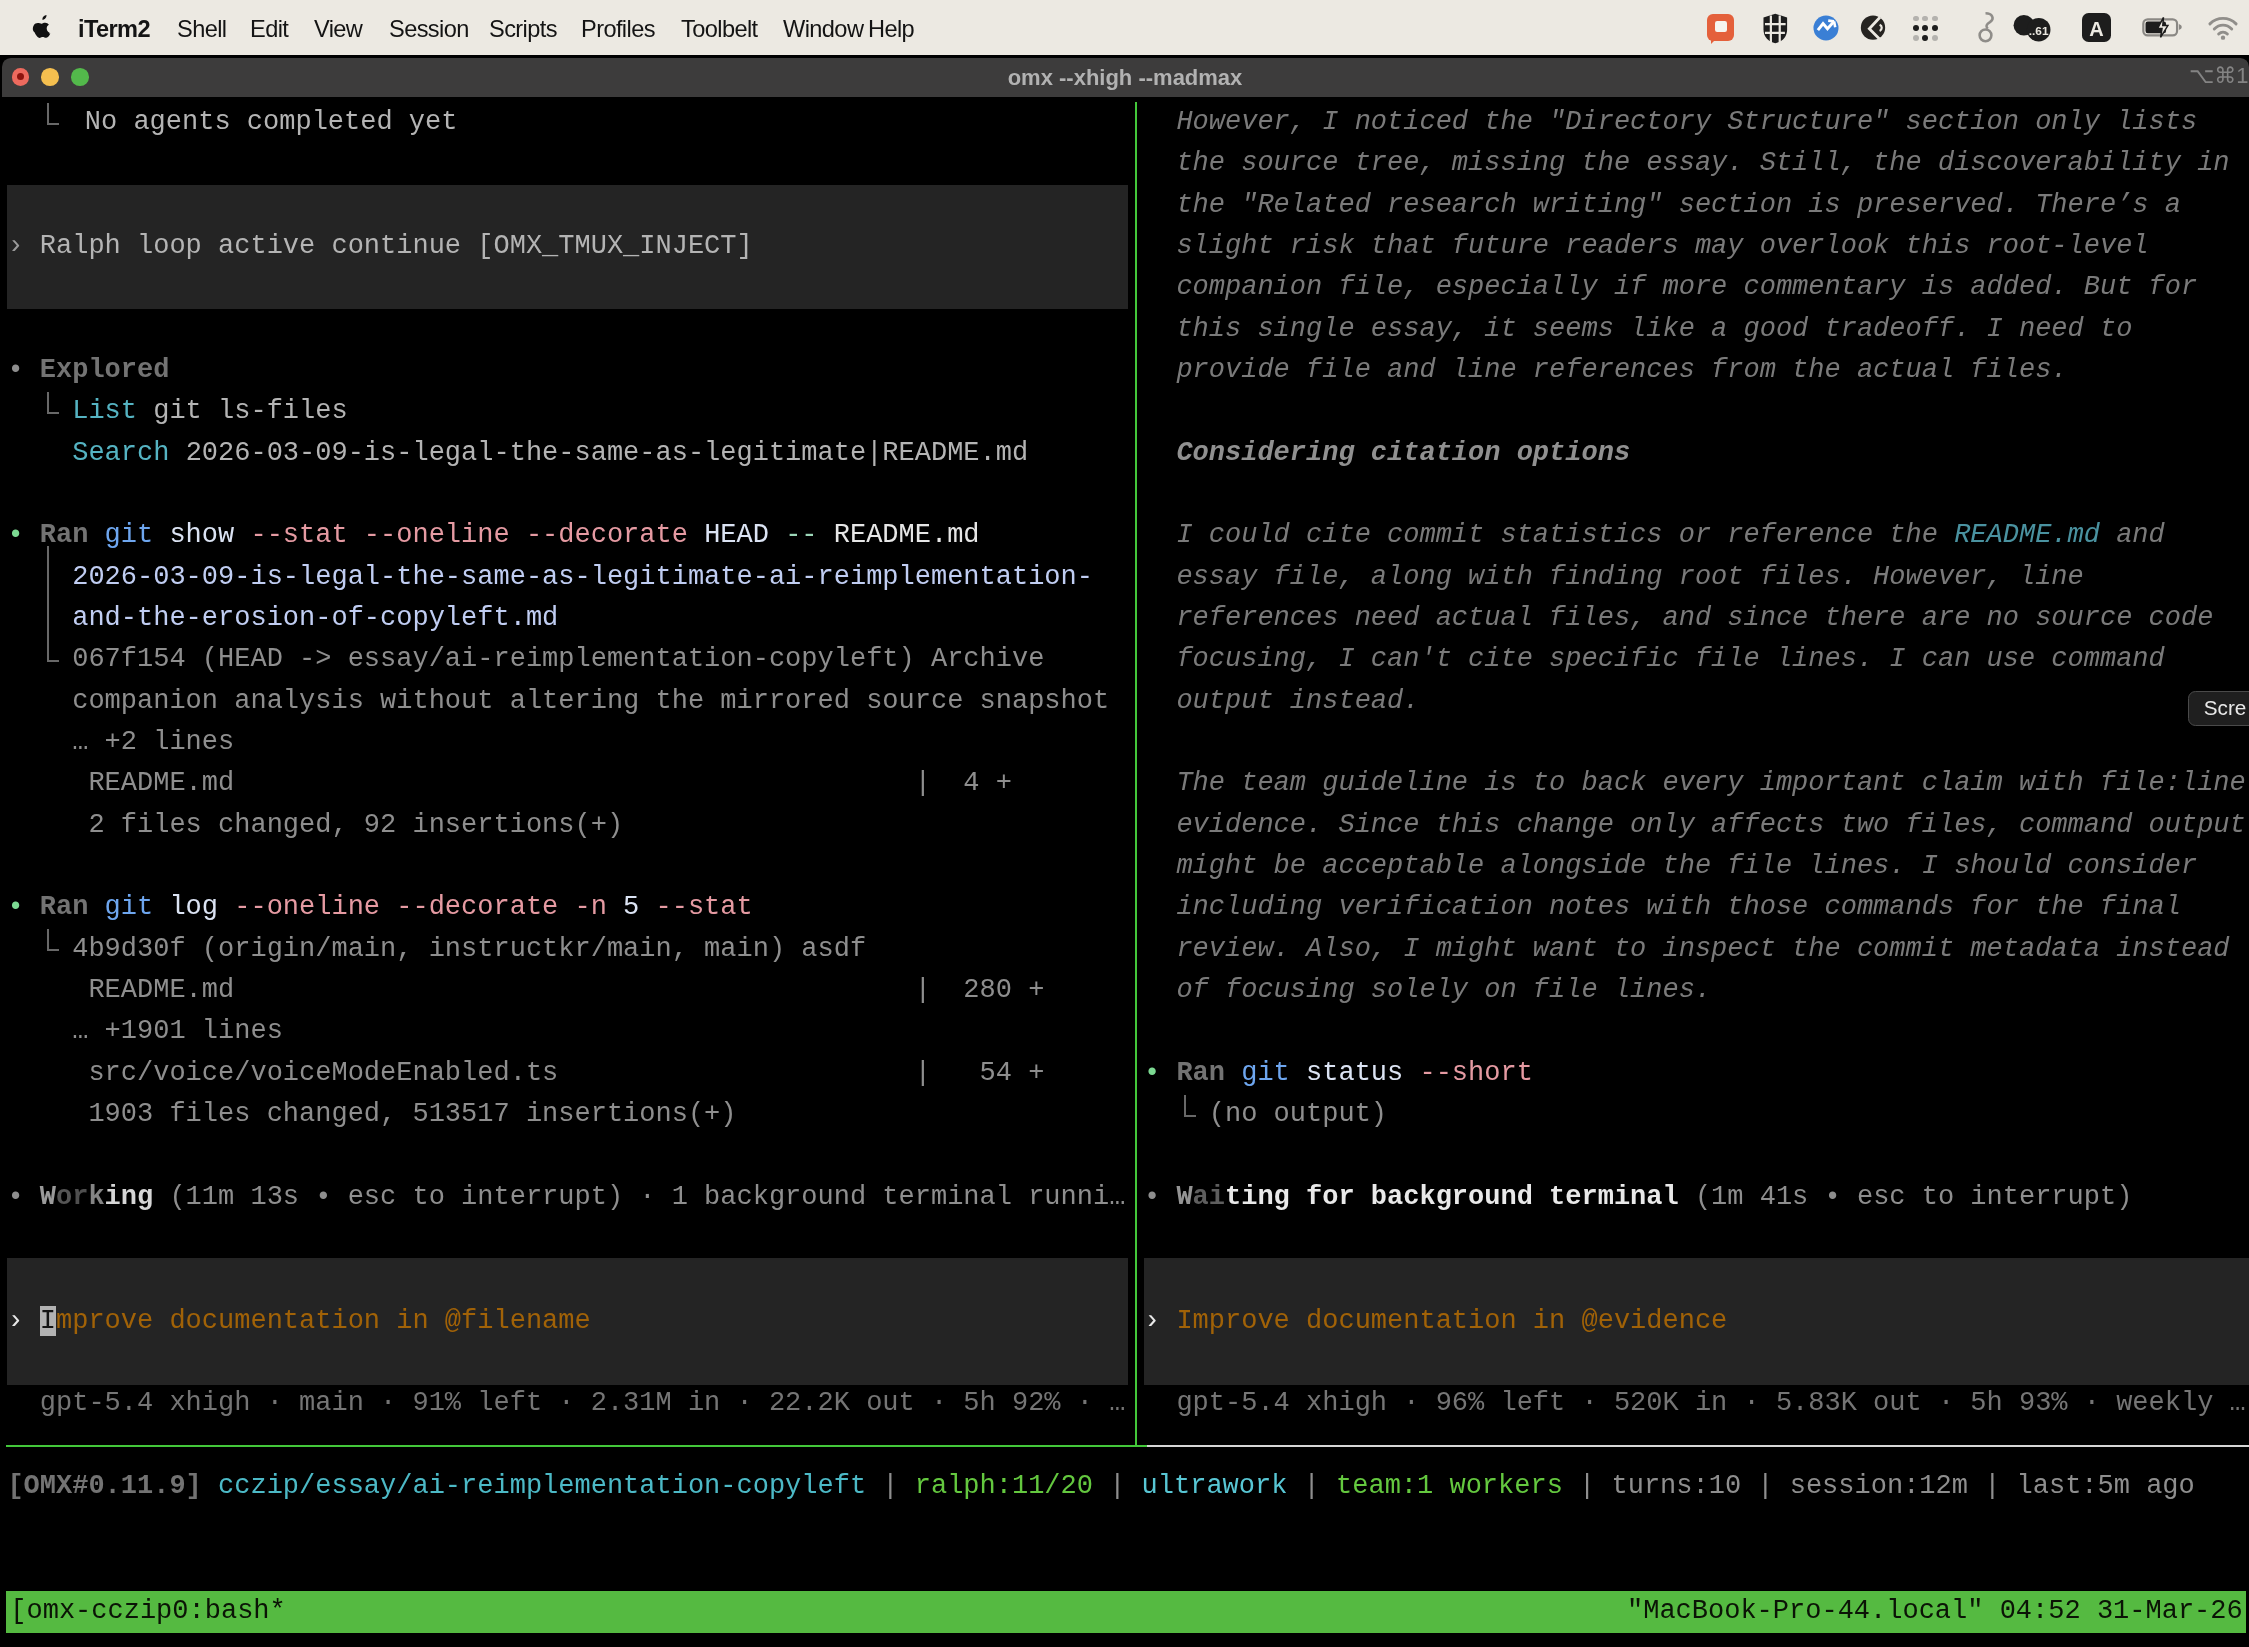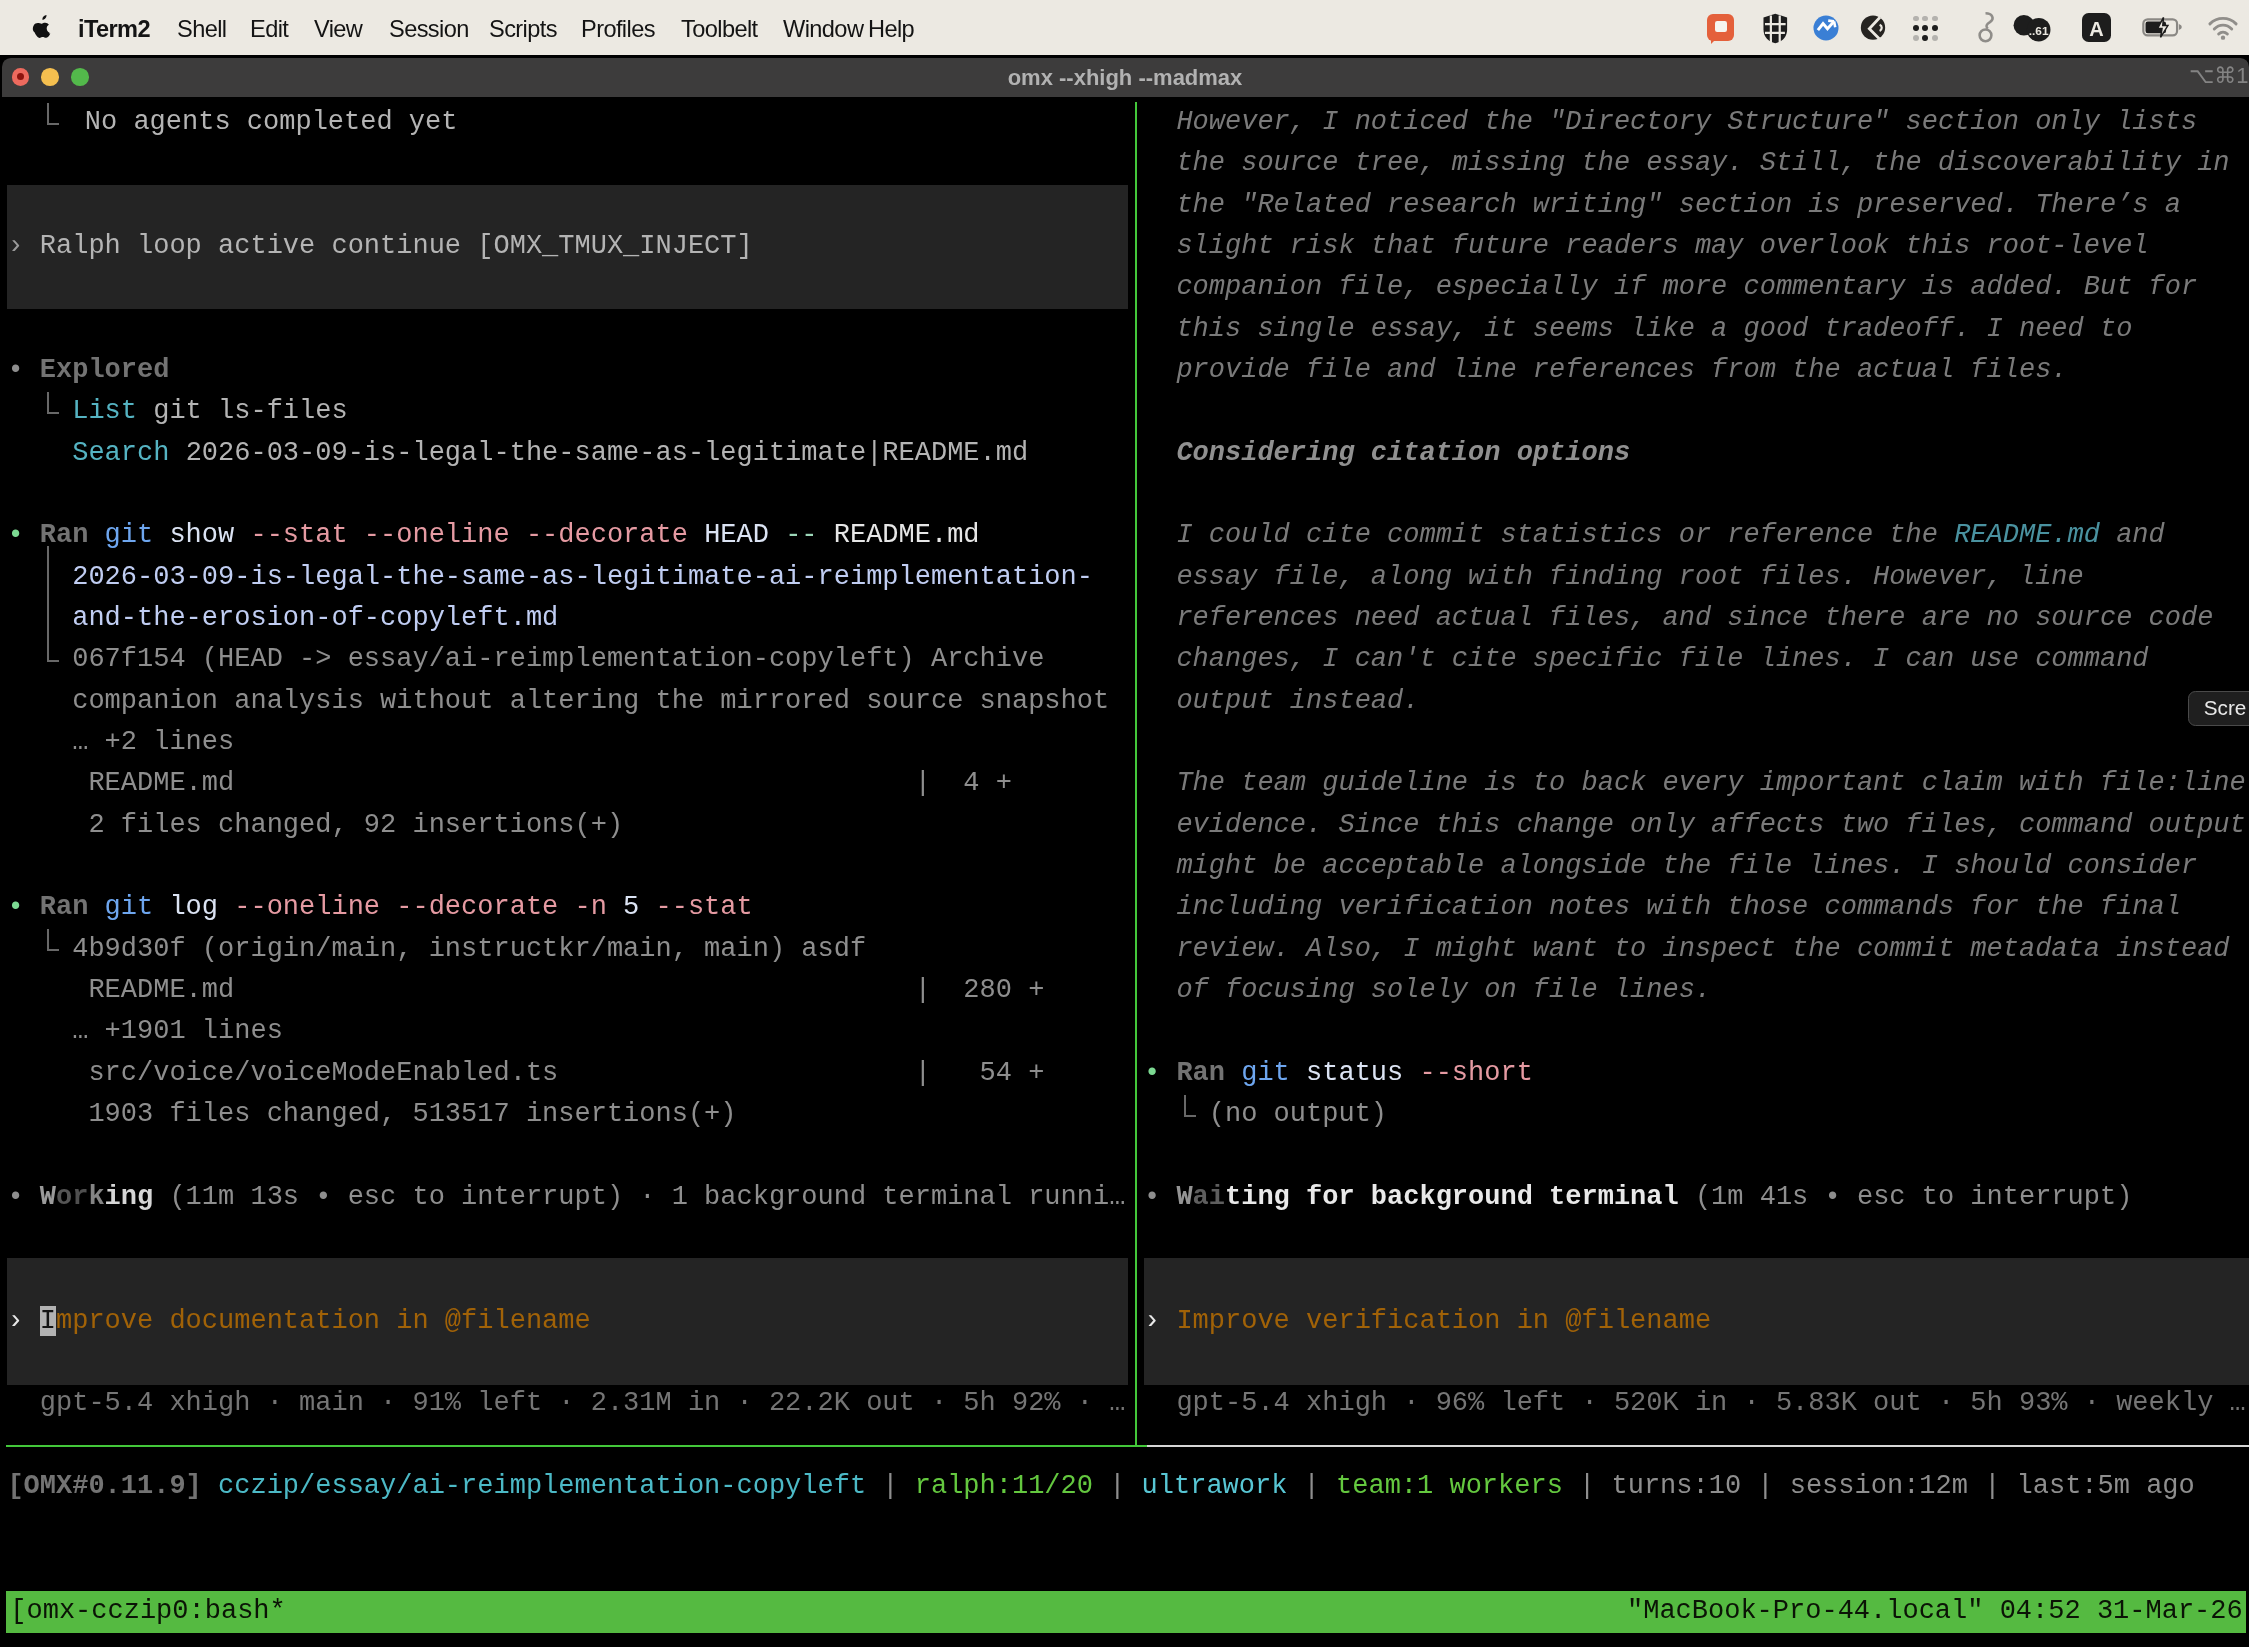--- a/index.html
+++ b/index.html
@@ -138,29 +138,29 @@
 <div class="row" style="left:7.4px;top:1466px;"><span class="bw">[OMX#0.11.9] </span><span class="cyp">cczip/essay/ai-reimplementation-copyleft</span><span class="g2"> | </span><span class="grn">ralph:11/20</span><span class="g2"> | </span><span class="cy2">ultrawork</span><span class="g2"> | </span><span class="grn">team:1 workers</span><span class="g2"> | </span><span class="g2">turns:10 | session:12m | last:5m ago</span></div>
 <div class="row" style="left:1144px;top:102px;"><span class="it">  However, I noticed the "Directory Structure" section only lists</span></div>
 <div class="row" style="left:1144px;top:143px;"><span class="it">  the source tree, missing the essay. Still, the discoverability in</span></div>
 <div class="row" style="left:1144px;top:185px;"><span class="it">  the "Related research writing" section is preserved. There’s a</span></div>
 <div class="row" style="left:1144px;top:226px;"><span class="it">  slight risk that future readers may overlook this root-level</span></div>
 <div class="row" style="left:1144px;top:267px;"><span class="it">  companion file, especially if more commentary is added. But for</span></div>
 <div class="row" style="left:1144px;top:309px;"><span class="it">  this single essay, it seems like a good tradeoff. I need to</span></div>
 <div class="row" style="left:1144px;top:350px;"><span class="it">  provide file and line references from the actual files.</span></div>
 <div class="row" style="left:1144px;top:557px;"><span class="it">  essay file, along with finding root files. However, line</span></div>
 <div class="row" style="left:1144px;top:598px;"><span class="it">  references need actual files, and since there are no source code</span></div>
-<div class="row" style="left:1144px;top:639px;"><span class="it">  changes, I can't cite specific file lines. I can use command</span></div>
+<div class="row" style="left:1144px;top:639px;"><span class="it">  focusing, I can't cite specific file lines. I can use command</span></div>
 <div class="row" style="left:1144px;top:681px;"><span class="it">  output instead.</span></div>
 <div class="row" style="left:1144px;top:763px;"><span class="it">  The team guideline is to back every important claim with file:line</span></div>
 <div class="row" style="left:1144px;top:805px;"><span class="it">  evidence. Since this change only affects two files, command output</span></div>
 <div class="row" style="left:1144px;top:846px;"><span class="it">  might be acceptable alongside the file lines. I should consider</span></div>
 <div class="row" style="left:1144px;top:887px;"><span class="it">  including verification notes with those commands for the final</span></div>
 <div class="row" style="left:1144px;top:929px;"><span class="it">  review. Also, I might want to inspect the commit metadata instead</span></div>
 <div class="row" style="left:1144px;top:970px;"><span class="it">  of focusing solely on file lines.</span></div>
 <div class="row" style="left:1144px;top:433px;"><span class="itb">  Considering citation options</span></div>
 <div class="row" style="left:1144px;top:515px;"><span class="it">  I could cite commit statistics or reference the </span><span class="itc">README.md</span><span class="it"> and</span></div>
 <div class="row" style="left:1144px;top:1053px;"><span class="gb">• </span><span class="bw">Ran </span><span class="bl">git </span><span class="cmd">status </span><span class="pk">--short</span></div>
 <div class="corner" style="left:1184px;top:1095px;"></div>
 <div class="row" style="left:1144px;top:1094px;"><span class="g2">    (no output)</span></div>
 <div class="row" style="left:1144px;top:1177px;"><span class="g2">• </span><span class="b" style="color:#949494">W</span><span class="b" style="color:#5e5e5e">ai</span><span class="b" style="color:#e9e9e9">ting for background terminal</span><span class="g2"> (1m 41s • esc to interrupt)</span></div>
-<div class="row" style="left:1144px;top:1301px;"><span class="pr">› </span><span class="inp">Improve verification in @filename</span></div>
+<div class="row" style="left:1144px;top:1301px;"><span class="pr">› </span><span class="inp">Improve documentation in @evidence</span></div>
 <div class="row" style="left:1144px;top:1383px;"><span class="st">  gpt-5.4 xhigh · 96% left · 520K in · 5.83K out · 5h 93% · weekly …</span></div>
 <div style="position:absolute;left:2188px;top:691px;width:89px;height:35px;background:#1f1f1f;border:1.5px solid #4a4a4a;border-radius:7.4px;color:#e8e8e8;font-family:'Liberation Sans',sans-serif;font-size:20.7px;line-height:32px;padding-left:14.8px;box-sizing:border-box;">Scre</div>
 
 </body></html>

